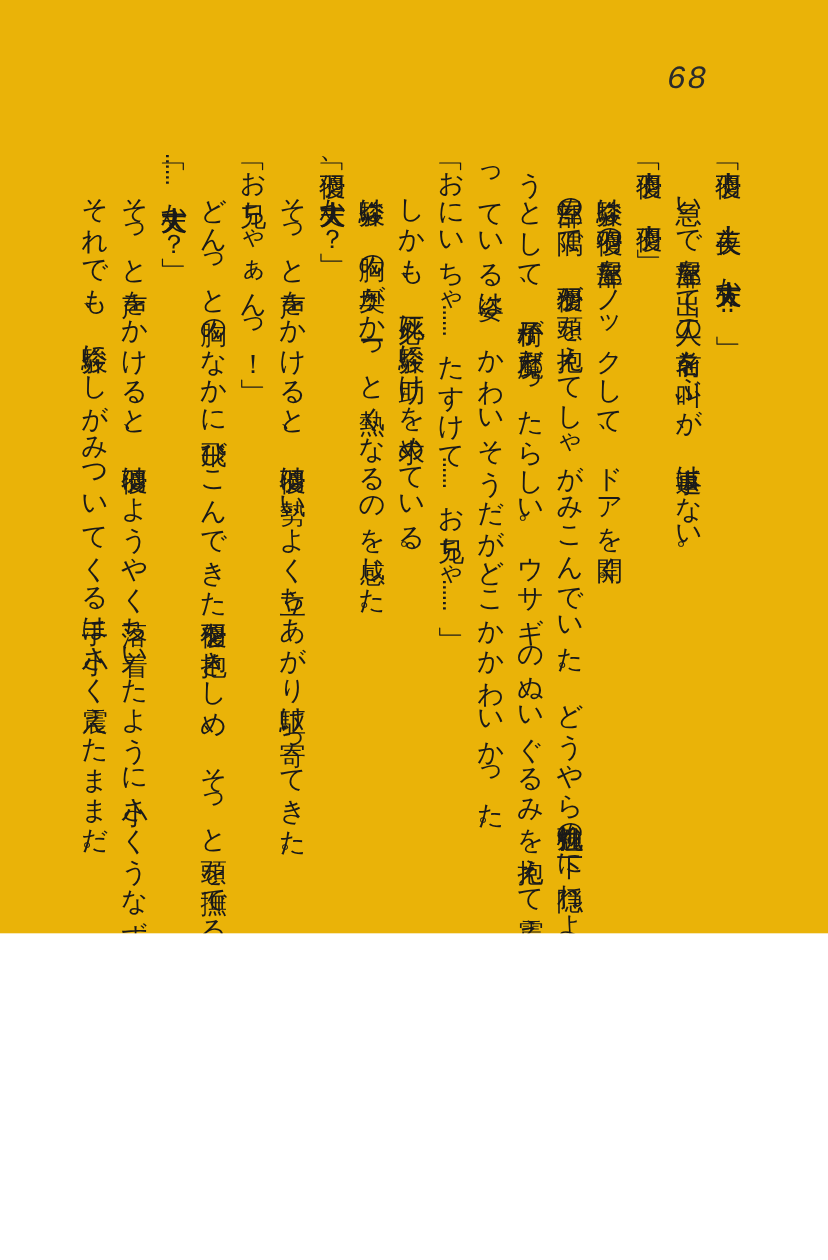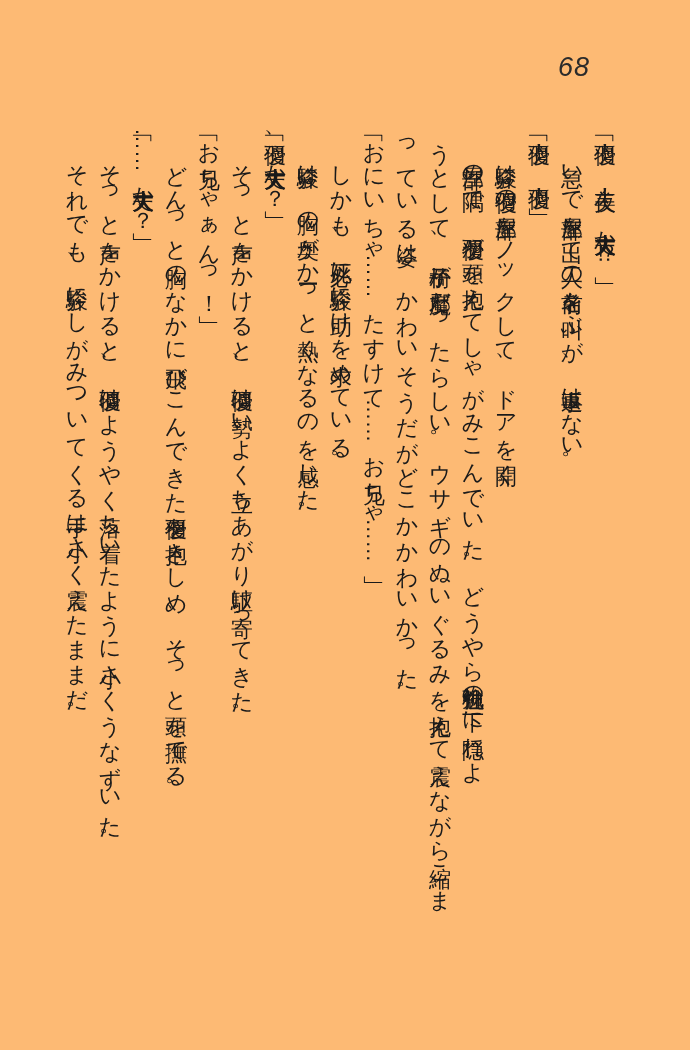--- a/index.html
+++ b/index.html
@@ -3,24 +3,24 @@
 <meta charset="utf-8">
 <style>
   html, body {
     margin: 0;
     padding: 0;
     background: #ffffff;
   }
   .page {
     position: relative;
     width: 690px;
-    height: 1050px;
-    background: #fdba74;
+    height: 778px;
+    background: #eab308;
     overflow: hidden;
-    font-family: Liberation Sans, sans-serif;
+    font-family: Liberation Mono, monospace;
   }
   .page-number {
     position: absolute;
     top: 52px;
     right: 100px;
     font-size: 27px;
     font-style: italic;
     color: #2b2b2b;
     letter-spacing: 1px;
   }

